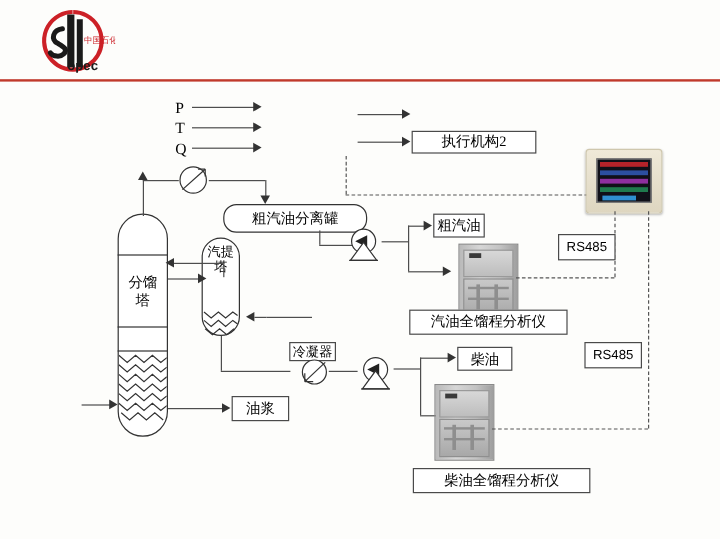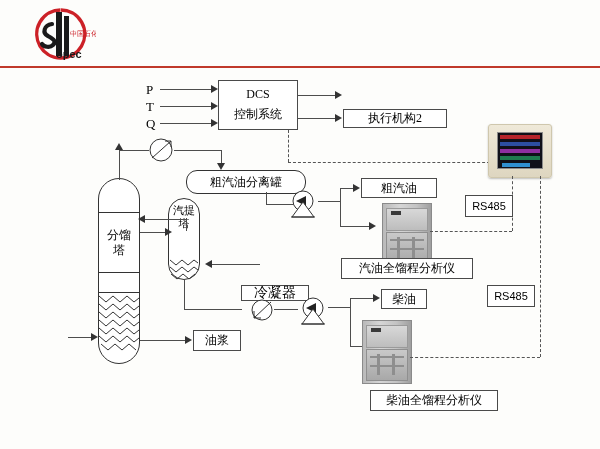--- a/index.html
+++ b/index.html
@@ -89,24 +89,20 @@
   <div class="plain" style="left:146px;top:99px;font-size:13px;">T</div>
   <div class="plain" style="left:146px;top:116px;font-size:13px;">Q</div>
 
   <div class="ln hln" style="left:160px;top:89px;width:52px;"></div>
   <div class="arrow ar-r" style="left:211px;top:85px;"></div>
   <div class="ln hln" style="left:160px;top:106px;width:52px;"></div>
   <div class="arrow ar-r" style="left:211px;top:102px;"></div>
   <div class="ln hln" style="left:160px;top:123px;width:52px;"></div>
   <div class="arrow ar-r" style="left:211px;top:119px;"></div>
 
-  <div class="lbl" style="left:218px;top:80px;width:80px;height:50px;flex-direction:column;font-size:12px;">
-    <span>DCS</span>
-    <span style="margin-top:4px;">控制系统</span>
-  </div>
 
   <div class="ln hln" style="left:298px;top:95px;width:38px;"></div>
   <div class="arrow ar-r" style="left:335px;top:91px;"></div>
   <div class="ln hln" style="left:298px;top:118px;width:38px;"></div>
   <div class="arrow ar-r" style="left:335px;top:114px;"></div>
 
   <div class="lbl" style="left:343px;top:109px;width:104px;height:19px;font-size:12px;">
     <span>执行机构2</span>
   </div>
 
@@ -156,21 +152,21 @@
     <circle cx="17" cy="12" r="10" fill="#fff" stroke="#333" stroke-width="1"></circle>
     <path d="M10 12 L20 7 L20 17 Z" fill="#222"></path>
     <path d="M6 28 L17 13 L28 28 Z" fill="#fff" stroke="#333" stroke-width="1"></path>
     <line x1="5" y1="28" x2="29" y2="28" stroke="#333" stroke-width="1"></line>
   </svg>
 
   <div class="ln hln" style="left:318px;top:201px;width:22px;"></div>
   <div class="ln vln" style="left:340px;top:188px;height:38px;"></div>
   <div class="ln hln" style="left:340px;top:188px;width:14px;"></div>
   <div class="arrow ar-r" style="left:353px;top:184px;"></div>
-  <div class="lbl" style="left:361px;top:178px;width:76px;height:20px;font-size:12px;">
+  <div class="lbl" style="left:361px;top:178px;width:43px;height:20px;font-size:12px;">
     <span>粗汽油</span>
   </div>
 
   <div class="ln hln" style="left:340px;top:226px;width:30px;"></div>
   <div class="arrow ar-r" style="left:369px;top:222px;"></div>
 
   <div class="tower strip"></div>
   <div class="strip-label">汽提塔</div>
   <svg style="position:absolute;left:169px;top:256px;" width="30" height="24">
     <g stroke="#333" stroke-width="1" fill="none">
@@ -187,21 +183,21 @@
   <div class="ln hln" style="left:140px;top:232px;width:26px;"></div>
   <div class="arrow ar-r" style="left:165px;top:228px;"></div>
 
   <div class="ln hln" style="left:222px;top:264px;width:38px;"></div>
   <div class="arrow ar-l" style="left:205px;top:260px;"></div>
   <div class="ln hln" style="left:212px;top:264px;width:10px;"></div>
 
   <div class="ln vln" style="left:184px;top:280px;height:29px;"></div>
   <div class="ln hln" style="left:184px;top:309px;width:58px;"></div>
 
-  <div class="lbl" style="left:241px;top:285px;width:68px;height:16px;font-size:14px;">
+  <div class="lbl" style="left:241px;top:285px;width:39px;height:16px;font-size:11px;">
     <span>冷凝器</span>
   </div>
   <svg style="position:absolute;left:248px;top:298px;" width="28" height="25">
     <circle cx="14" cy="12" r="10" fill="#fff" stroke="#333" stroke-width="1"></circle>
     <line x1="6" y1="20" x2="23" y2="4" stroke="#333" stroke-width="1"></line>
     <path d="M6 20 l7 0 M6 20 l0 -7" stroke="#333" stroke-width="1" fill="none"></path>
   </svg>
   <div class="ln hln" style="left:274px;top:309px;width:24px;"></div>
 
   <svg style="position:absolute;left:296px;top:295px;" width="34" height="32">
@@ -266,21 +262,21 @@
     <div class="cab-top">
       <div class="cab-win"></div>
     </div>
     <div class="cab-bot">
       <div class="pipe" style="left:8%;top:22%;width:84%;height:2px;"></div>
       <div class="pipe" style="left:8%;top:52%;width:84%;height:2px;"></div>
       <div class="pipe" style="left:26%;top:14%;width:3px;height:70%;"></div>
       <div class="pipe" style="left:62%;top:14%;width:3px;height:70%;"></div>
     </div>
   </div>
-  <div class="lbl" style="left:370px;top:390px;width:128px;height:21px;font-size:12px;">
+  <div class="lbl" style="left:344px;top:390px;width:148px;height:21px;font-size:12px;">
     <span>柴油全馏程分析仪</span>
   </div>
 
   <div class="dash-h" style="left:410px;top:357px;width:130px;"></div>
   <div class="dash-v" style="left:540px;top:176px;height:181px;"></div>
   <div class="lbl" style="left:487px;top:285px;width:48px;height:22px;font-size:11px;
               font-family:'Liberation Sans',sans-serif;">
     <span>RS485</span>
   </div>
 

